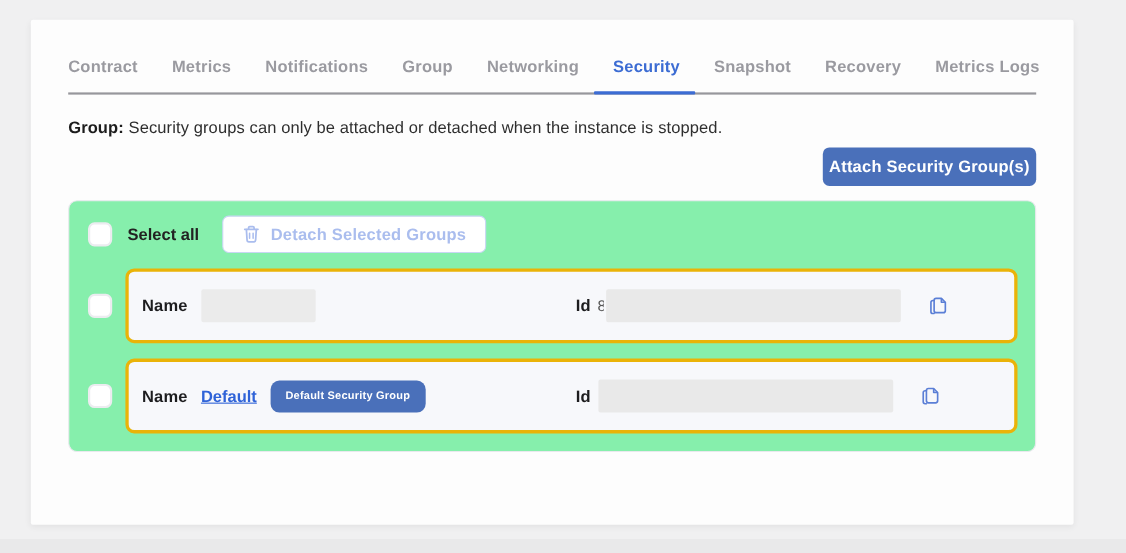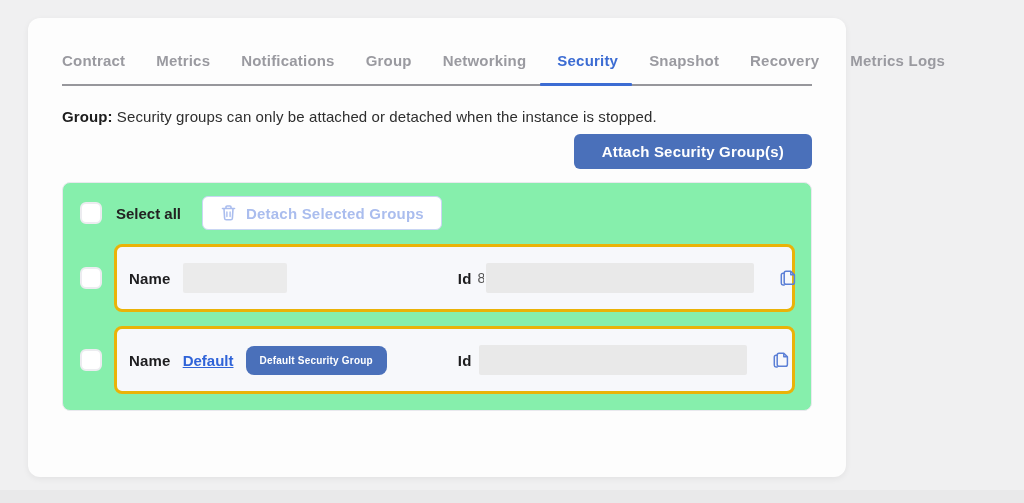--- a/index.html
+++ b/index.html
@@ -4,22 +4,22 @@
 <style>
   html,body { margin:0; padding:0; }
   body {
     width:1024px; height:503px;
     background:#f0f0f1;
     font-family:"Liberation Sans", sans-serif;
     position:relative; overflow:hidden;
   }
   .card {
     position:absolute; left:28px; top:18px;
-    width:818px; height:459px;
-    background:#fdfdfd; border-radius:12px;
+    width:948px; height:459px;
+    background:#fdfdfd; border-radius:2px;
     box-shadow:0 2px 6px rgba(0,0,0,.06);
   }
   .card-inner { padding:34px 34px 0 34px; }
 
   
   .tabs { display:flex; gap:31px; border-bottom:2px solid #97979c; }
   .tab {
     position:relative; padding-bottom:15px;
     font-size:15px; font-weight:700; letter-spacing:.2px;
     color:#9a9aa0; cursor:pointer; white-space:nowrap;
@@ -32,21 +32,21 @@
 
   
   .note { margin-top:22px; font-size:15px; color:#2e2e2e; letter-spacing:.1px; }
   .note .note-label { font-weight:700; color:#1c1c1c; }
 
   
   .attach-row { display:flex; justify-content:flex-end; margin-top:9px; }
   .btn-attach {
     background:#4a70ba; color:#ffffff; font-family:inherit;
     font-weight:700; font-size:15px; letter-spacing:.2px;
-    border:none; border-radius:6px; padding:9px 28px; cursor:pointer;
+    border:none; border-radius:6px; padding:9px 6px; cursor:pointer;
   }
 
   
   .panel {
     margin-top:13px; border:1px solid #e9e9ee; border-radius:8px;
     padding:13px 16px 16px 17px; background:#86efac;
   }
   .panel-header { display:flex; align-items:center; margin-bottom:13px; }
   .checkbox {
     width:22px; height:22px; box-sizing:border-box;

